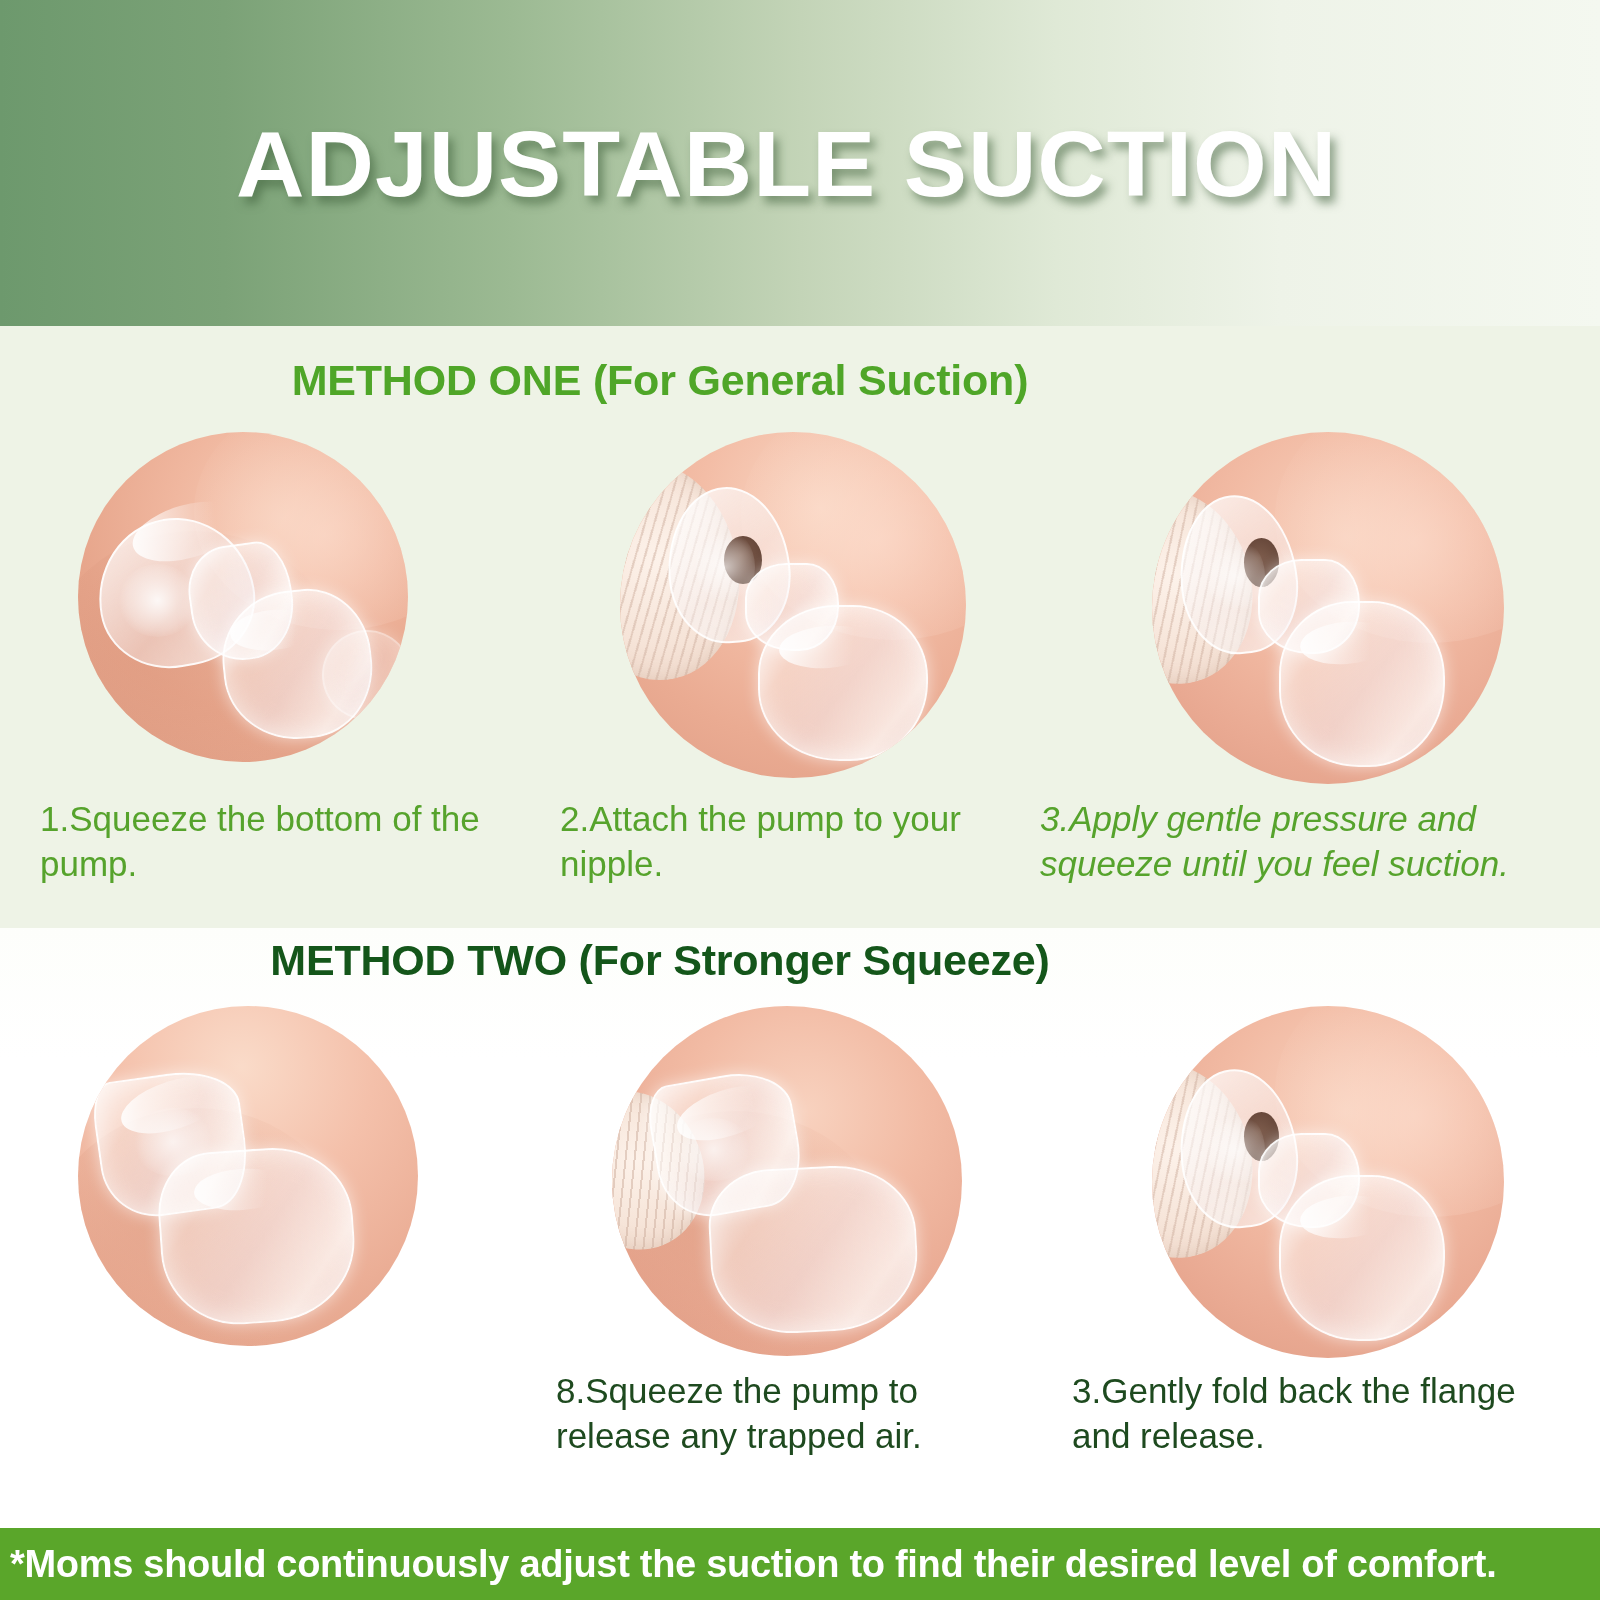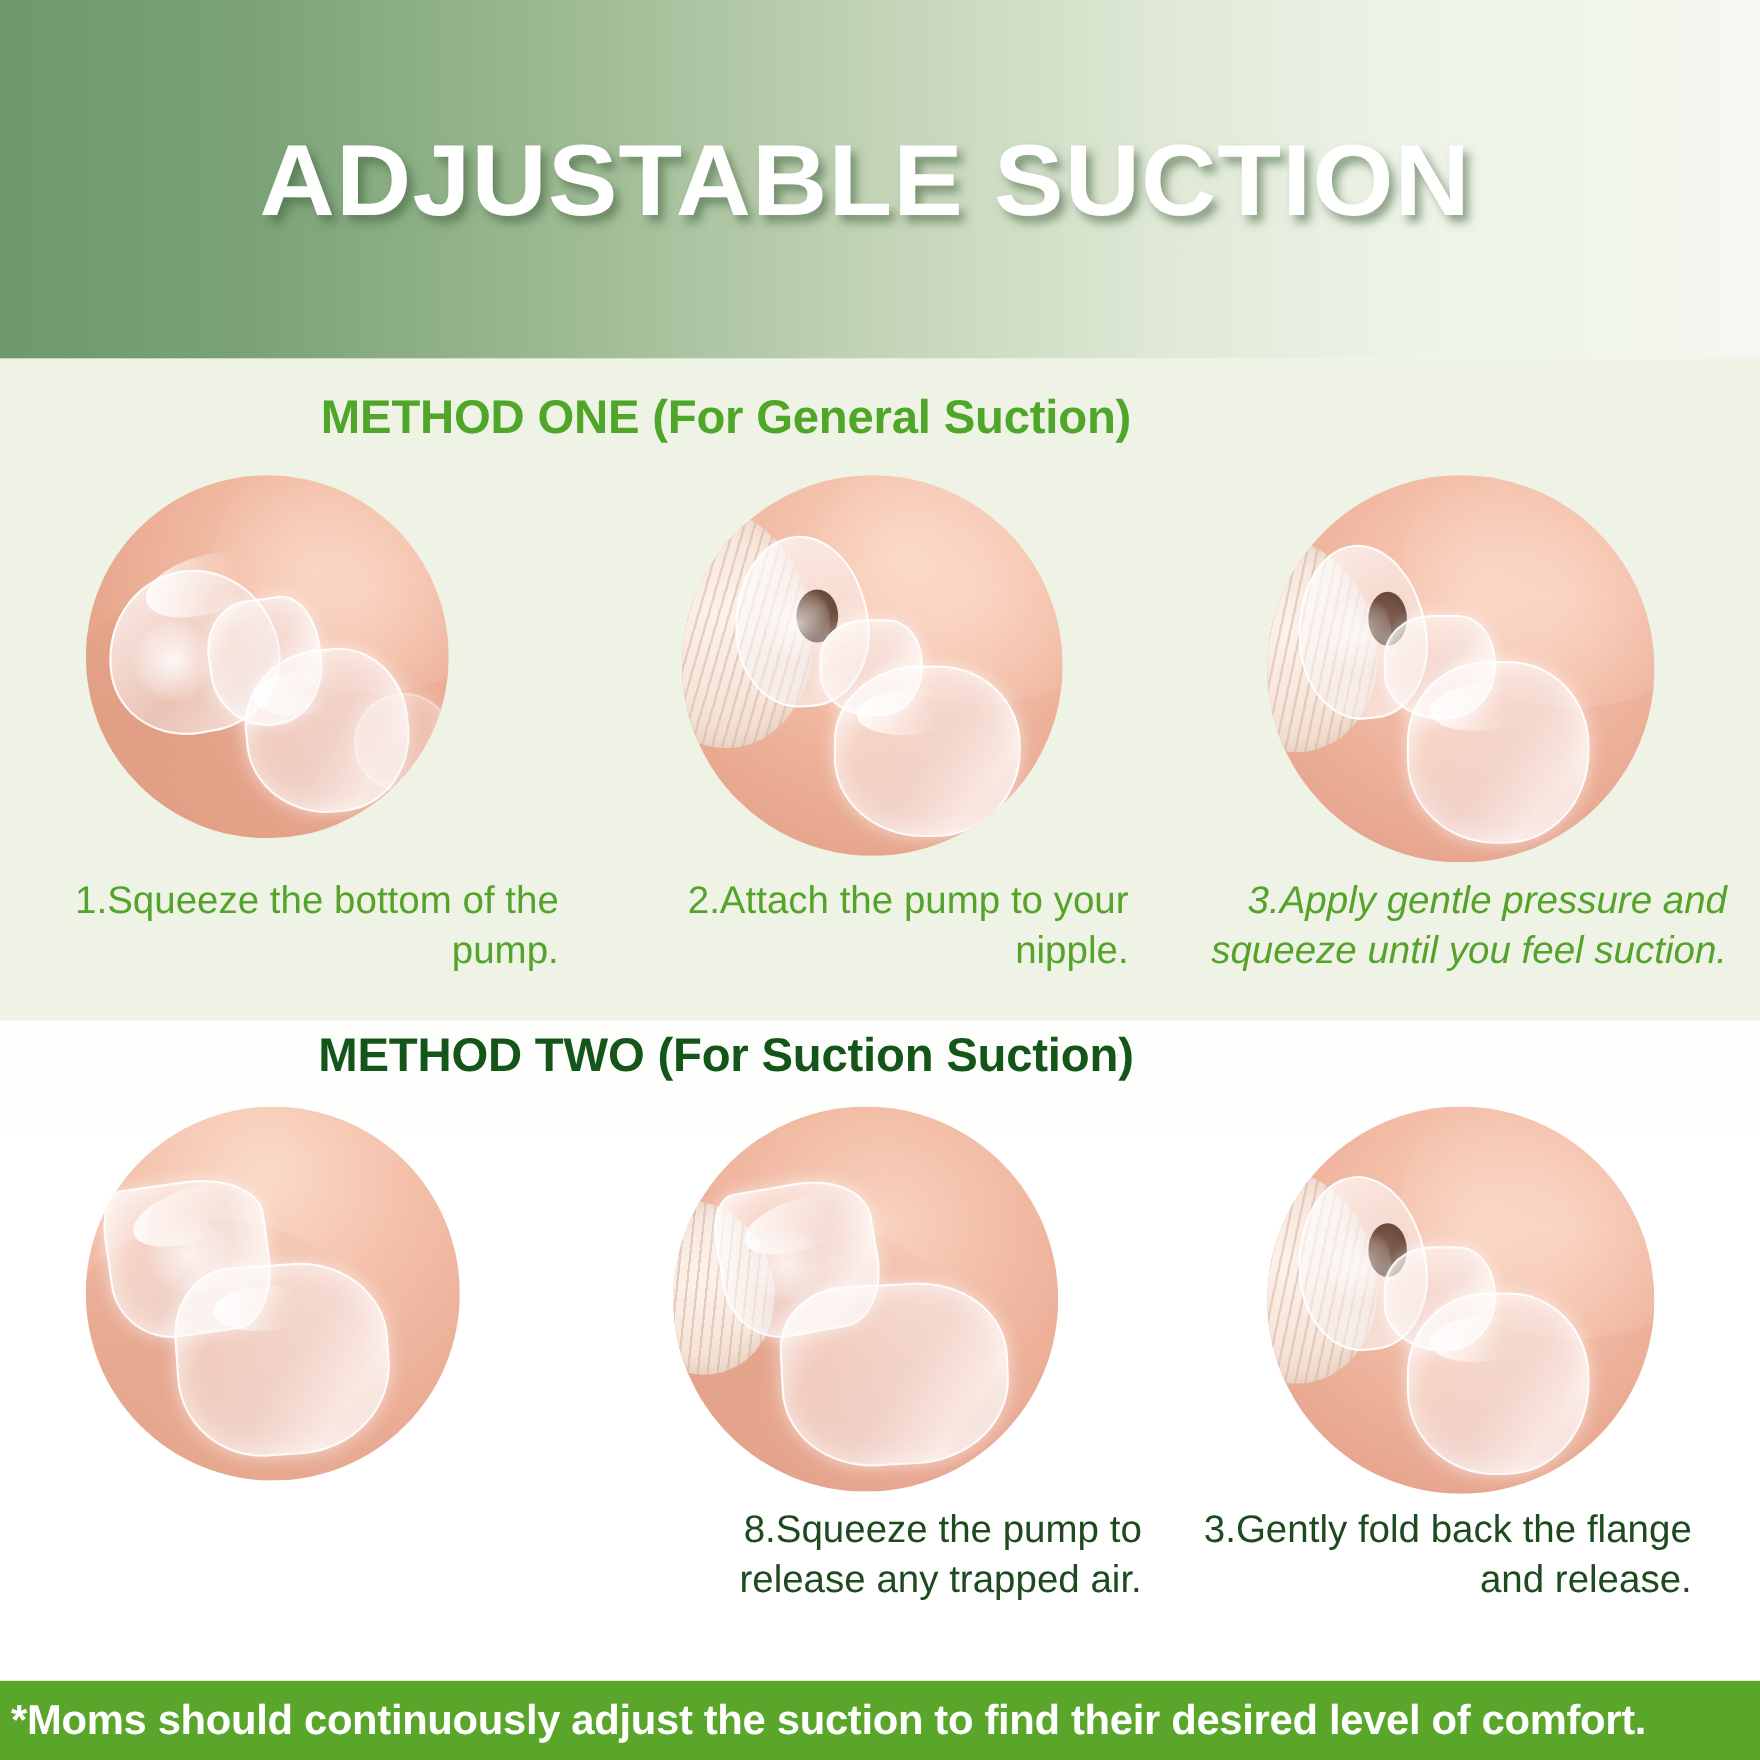--- a/index.html
+++ b/index.html
@@ -103,21 +103,21 @@
   .finger{position:absolute;border-radius:48% 48% 44% 44%/60% 60% 40% 40%;
     background:linear-gradient(160deg,#f6cdb4 0%,#efbda2 46%,#e3a98d 100%);
     box-shadow:inset 0 5px 10px rgba(255,240,230,.55),0 2px 5px rgba(170,120,100,.22);}
   .nail{position:absolute;border-radius:46% 46% 54% 54%/44% 44% 56% 56%;
     background:linear-gradient(165deg,#f3d3c4 0%,#e9bfae 55%,#ddab99 100%);
     box-shadow:inset 0 2px 4px rgba(255,255,255,.6);}
   .palm{position:absolute;border-radius:44% 40% 48% 52%/48% 52% 44% 46%;
     background:linear-gradient(155deg,#f2c4aa 0%,#e8b296 60%,#dda185 100%);}
 
   
-  .cap{position:absolute;text-align:right;font-size:35px;line-height:45px;
+  .cap{position:absolute;text-align:left;font-size:35px;line-height:45px;
     font-family:"Liberation Sans","DejaVu Sans",sans-serif;font-weight:normal;}
   .cap1{color:#56a32c;}
   .cap2{color:#1e4a1f;}
 
   .c1{left:40px;top:796px;width:468px;}
   .c2{left:560px;top:796px;width:466px;}
   .c3{left:1040px;top:796px;width:530px;font-style:italic;}
   .c4{left:2px;top:1368px;width:520px;}
   .c5{left:556px;top:1368px;width:482px;}
   .c6{left:1072px;top:1368px;width:466px;}
@@ -209,21 +209,21 @@
       <div class="finger" style="left:64%;top:66%;width:21%;height:15%;transform:rotate(86deg);"></div>
     </div>
   </div>
 
   <div class="cap cap1 c1">1.Squeeze the bottom of the pump.</div>
   <div class="cap cap1 c2">2.Attach the pump to your nipple.</div>
   <div class="cap cap1 c3">3.Apply gentle pressure and squeeze until you feel suction.</div>
 
   <div class="sec2"></div>
 
-  <div class="method-head mh2">METHOD TWO (For Suction Suction)</div>
+  <div class="method-head mh2">METHOD TWO (For Stronger Squeeze)</div>
 
   <div class="photo p4">
     <div class="skin skin-d"></div>
     <div class="bodyshade bs1"></div>
 
     <div class="pump" style="left:6%;top:20%;width:42%;height:40%;border-radius:14% 46% 26% 38%/30% 28% 46% 40%;transform:rotate(-8deg);"></div>
     <div class="etch" style="left:16%;top:30%;width:24%;height:20%;opacity:.8;"></div>
     <div class="pump" style="left:24%;top:42%;width:56%;height:50%;border-radius:28% 42% 44% 40%/36% 42% 46% 44%;transform:rotate(-4deg);"></div>
     <div class="gloss" style="left:12%;top:22%;width:32%;height:14%;transform:rotate(-18deg);"></div>
     <div class="gloss" style="left:34%;top:48%;width:28%;height:12%;transform:rotate(-4deg);"></div>

